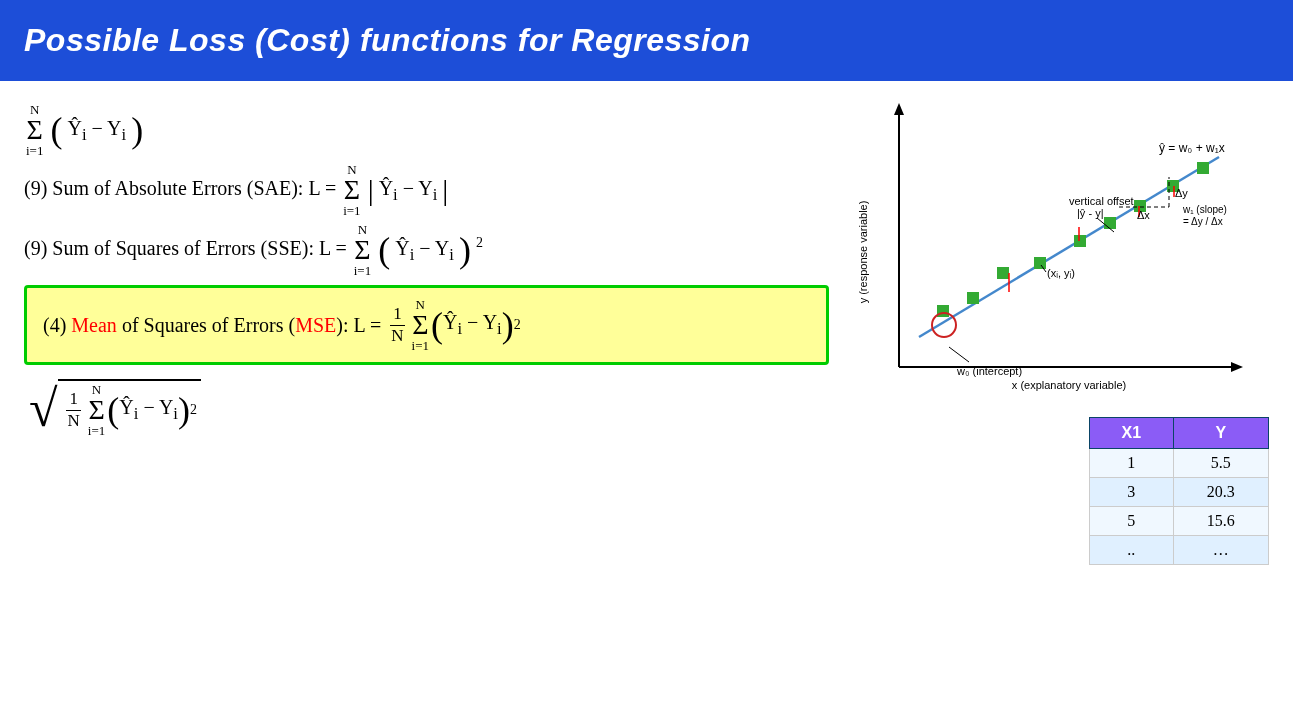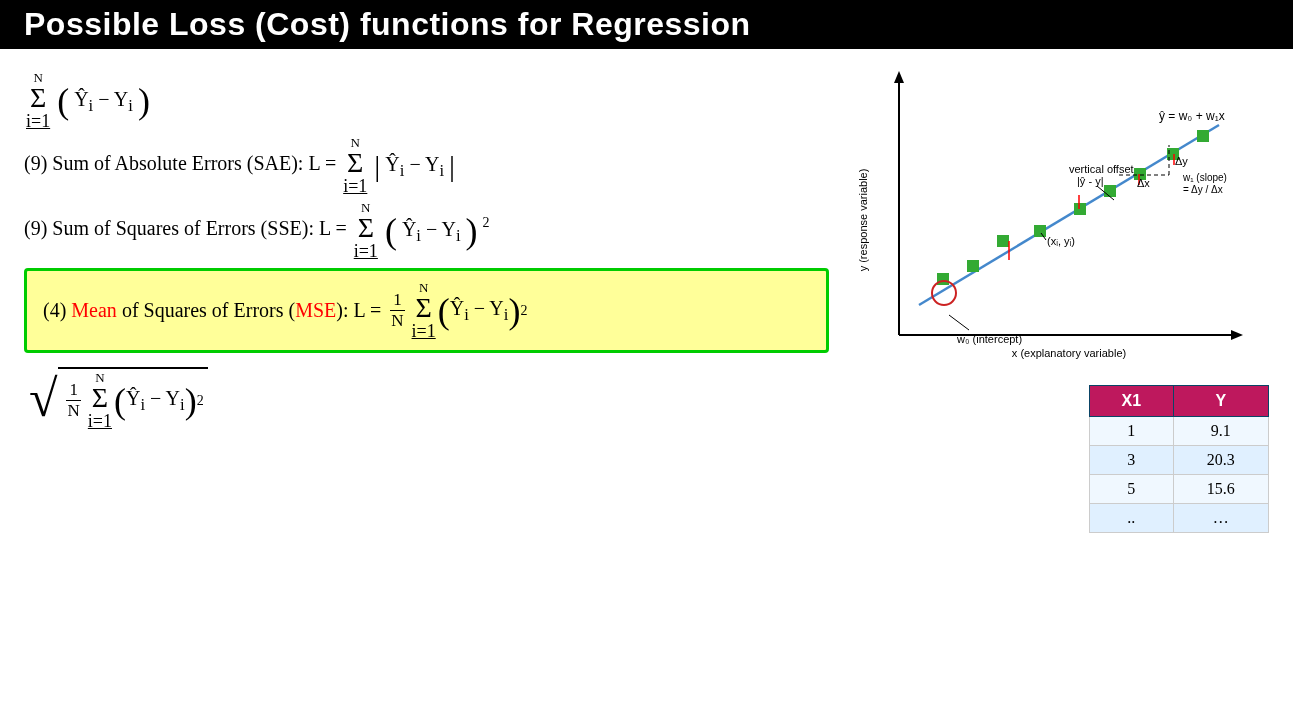--- a/index.html
+++ b/index.html
@@ -6,23 +6,24 @@
 
     body {
       width: 1293px;
       height: 721px;
       background: #ffffff;
       font-family: 'Times New Roman', Times, serif;
       overflow: hidden;
     }
 
     .header {
-      background: #000000;
-      padding: 6px 24px;
+      background: #1d4ed8;
+      padding: 22px 24px;
       margin-bottom: 16px;
+      font-style: italic;
     }
 
     .header-title {
       font-family: Arial, sans-serif;
       font-size: 32px;
       font-weight: 900;
       color: #ffffff;
       letter-spacing: 0.5px;
     }
 
@@ -67,21 +68,21 @@
 
     
     .data-table {
       border-collapse: collapse;
       margin-left: auto;
       margin-top: 10px;
       width: 180px;
     }
 
     .data-table th {
-      background: #be185d;
+      background: #8b5cf6;
       color: white;
       padding: 6px 20px;
       text-align: center;
       font-family: Arial, sans-serif;
       font-weight: bold;
       font-size: 16px;
       border: 1px solid #0a4466;
     }
 
     .data-table td {
@@ -110,23 +111,22 @@
       font-size: 28px;
       line-height: 1;
     }
 
     .sum-top {
       font-size: 13px;
       line-height: 1;
     }
 
     .sum-bottom {
-      font-size: 18px;
+      font-size: 13px;
       line-height: 1;
-      text-decoration: underline;
     }
 
     .fraction {
       display: inline-flex;
       flex-direction: column;
       align-items: center;
       vertical-align: middle;
       margin: 0 3px;
     }
 
@@ -341,21 +341,21 @@
     <table class="data-table">
       <thead>
         <tr>
           <th>X1</th>
           <th>Y</th>
         </tr>
       </thead>
       <tbody id="table-body">
       <tr>
             <td>1</td>
-            <td>9.1</td>
+            <td>5.5</td>
           </tr>
           <tr>
             <td>3</td>
             <td>20.3</td>
           </tr>
           <tr>
             <td>5</td>
             <td>15.6</td>
           </tr>
           <tr>

